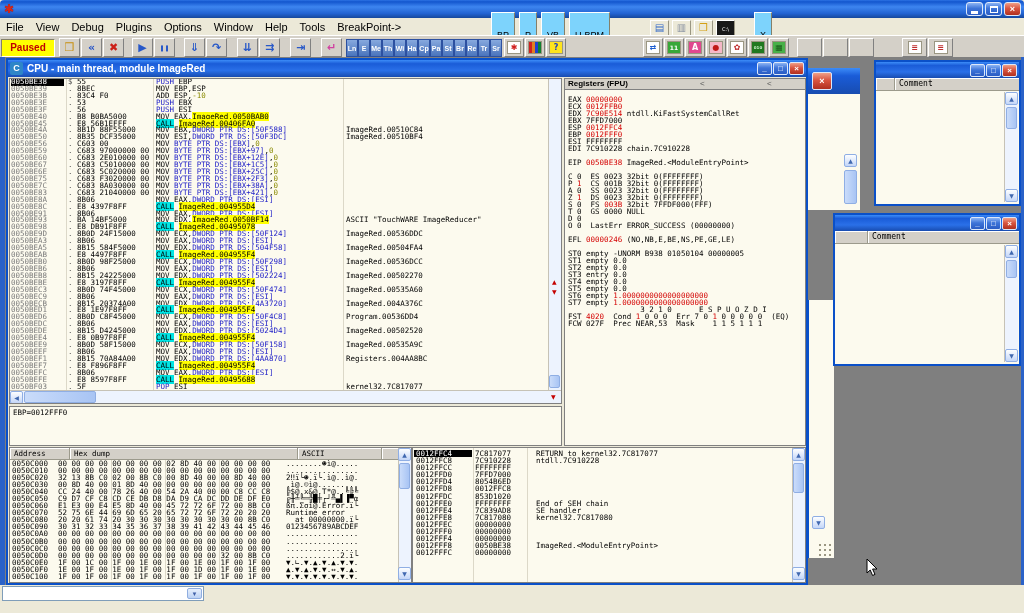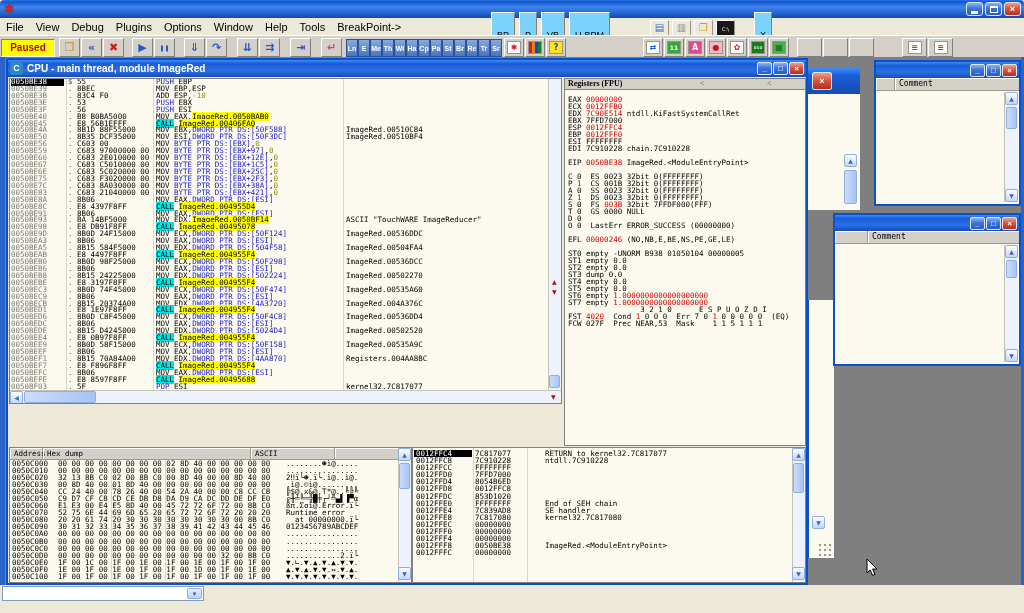--- a/index.html
+++ b/index.html
@@ -70,42 +70,42 @@
 .sK{color:#000}.sB{color:#2222C8}.sO{color:#8A8A00}.sR{color:#D40000}
 .sY{background:#FFFF00;color:#000}.sC{background:#00E4E4;color:#000}
 #dz-vs{position:absolute;right:0;top:0;width:13px;height:312px;background:#EDF3FE;border-left:1px solid #C6C2B6}
 #dz-hs{position:absolute;left:0;bottom:0;width:553px;height:13px;background:#EDF3FE;border-top:1px solid #C6C2B6}
 .sbb{position:absolute;width:13px;height:13px;background:linear-gradient(180deg,#FDFEFF,#C4D6F8);border:1px solid #8FAEE4;
   border-radius:2px;color:#4068B0;font-size:6px;text-align:center;line-height:11px;font-family:"DejaVu Sans",sans-serif}
 .sbthumb{position:absolute;background:linear-gradient(90deg,#CADCFA,#A8C4F4);border:1px solid #8FAEE4;border-radius:2px}
 .redarr{position:absolute;left:3px;font-size:6px;color:#C40000;line-height:6px;font-family:"DejaVu Sans",sans-serif}
 #infopane{left:1px;top:346px;width:553px;height:40px;padding:1px 3px;font-family:"DejaVu Sans Mono",monospace;font-size:7.5px}
 #regpane{left:556px;top:18px;width:242px;height:368px}
-#rg-title{height:11px;background:#D4D0C8;border-bottom:1px solid #808080;font-family:Liberation Serif, serif;
+#rg-title{height:11px;background:#D4D0C8;border-bottom:1px solid #808080;font-family:Liberation Sans, sans-serif;
   font-weight:bold;font-size:8px;line-height:10px;padding-left:3px;position:relative}
 .rgarrow{position:absolute;top:0;color:#555;font-weight:normal}
 #rg{padding:2px 0 0 3px}
 .rline{height:7px}
 .rline span{white-space:pre;font-family:"DejaVu Sans Mono",monospace;font-size:7.5px;line-height:7px}
 #dumppane{left:1px;top:387px;width:403px;height:136px}
 #dp-head{height:12px;display:flex;background:#D4D0C8;border-bottom:1px solid #9C9A8C;font-family:"DejaVu Sans Mono",monospace;font-size:7.5px}
 .dh{border-right:1px solid #9C9A8C;padding:1px 0 0 4px;box-shadow:inset 1px 1px 0 #FFF}
 #dp{position:relative}
 .durow{position:relative;height:7.06px}
 .durow span{position:absolute;white-space:pre;font-family:"DejaVu Sans Mono",monospace;font-size:7.5px;line-height:7.06px;color:#000}
 .dua{left:2px}.duh{left:48px}.dus{left:276px}
 .dpline{position:absolute;top:12px;bottom:2px;width:1px;background:#DCD8C8}
 #dp-vs{position:absolute;right:0;top:0;width:13px;height:134px;background:#EDF3FE;border-left:1px solid #C6C2B6}
 #stackpane{left:404px;top:387px;width:394px;height:136px}
 #st{position:relative;padding-top:2px}
 .strow{position:relative;height:7.1px}
 .strow span{position:absolute;white-space:pre;font-family:"DejaVu Sans Mono",monospace;font-size:7.5px;line-height:7.1px;color:#000}
 .sta{left:1px;width:58px;padding-left:2px}
 .sta.sel{background:#000;color:#FFF}
-.stv{left:62px}.stc{left:132px}
+.stv{left:62px}.stc{left:123px}
 .stline{position:absolute;top:0;bottom:0;width:1px;background:#DCD8C8}
 #st-vs{position:absolute;right:0;top:0;width:13px;height:134px;background:#EDF3FE;border-left:1px solid #C6C2B6}
 
 .wheader{height:13px;background:#D4D0C8;border-bottom:1px solid #9C9A8C;display:flex;
   font-family:"DejaVu Sans Mono",monospace;font-size:8px}
 .whcell{border-right:1px solid #9C9A8C;box-shadow:inset 1px 1px 0 #FFF}
 .whlabel{padding:1px 0 0 4px;flex:1;box-shadow:inset 1px 1px 0 #FFF}
 .wcontent{position:absolute;left:0;right:0;bottom:0;background:#FCFAEE}
 .vsb{position:absolute;right:1px;width:14px;background:#EDF3FE;border-left:1px solid #C6C2B6}
 #fragTop{position:absolute;left:806px;top:68px;width:54px;height:142px;background:#FCFAEE;border-left:2px solid #0A50C8}
@@ -506,21 +506,21 @@
             <span class="da">0050BED1</span>
             <span class="dm">.</span>
             <span class="db">E8 1E97F8FF</span>
             <span class="dc"><span class="sC">CALL</span><span class="sK"> </span><span class="sY">ImageRed.004955F4</span></span>
           </div>
           <div class="drow">
             <span class="da">0050BED6</span>
             <span class="dm">.</span>
             <span class="db">8B0D C8F45000</span>
             <span class="dc"><span class="sK">MOV ECX,</span><span class="sB">DWORD PTR DS:[50F4C8]</span></span>
-            <span class="dn">ImageRed.00536DD4</span>
+            <span class="dn">Program.00536DD4</span>
           </div>
           <div class="drow">
             <span class="da">0050BEDC</span>
             <span class="dm">.</span>
             <span class="db">8B06</span>
             <span class="dc"><span class="sK">MOV EAX,</span><span class="sB">DWORD PTR DS:[ESI]</span></span>
           </div>
           <div class="drow">
             <span class="da">0050BEDE</span>
             <span class="dm">.</span>
@@ -588,20 +588,23 @@
         <span class="redarr" style="top:210px">▼</span>
         <div class="sbthumb" style="left:0;top:296px;width:11px;height:13px"></div>
       </div>
       <div id="dz-hs">
         <div class="sbb" style="left:0;top:0">◀</div>
         <div class="sbthumb" style="left:14px;top:0;width:72px;height:12px"></div>
         <span class="redarr" style="left:541px;top:3px">▼</span>
       </div>
     </div>
 
+    <div class="pane" id="infopane">
+      <span>EBP=0012FFF0</span>
+    </div>
 
     <div class="pane" id="regpane">
       <div id="rg-title">
         <span>Registers (FPU)</span>
         <span class="rgarrow" style="left:135px">&lt;</span>
         <span class="rgarrow" style="left:202px">&lt;</span>
       </div>
       <div id="rg">
           <div class="rline"><span class="sK">EAX </span><span class="sR">00000000</span></div>
           <div class="rline"><span class="sK">ECX </span><span class="sR">0012FFB0</span></div>
@@ -621,35 +624,35 @@
           <div class="rline"><span class="sK">S 0  FS </span><span class="sR">003B</span><span class="sK"> 32bit 7FFDF000(FFF)</span></div>
           <div class="rline"><span class="sK">T 0  GS 0000 NULL</span></div>
           <div class="rline"><span class="sK">D 0</span></div>
           <div class="rline"><span class="sK">O 0  LastErr ERROR_SUCCESS (00000000)</span></div>
           <div class="rline"></div>
           <div class="rline"><span class="sK">EFL </span><span class="sR">00000246</span><span class="sK"> (NO,NB,E,BE,NS,PE,GE,LE)</span></div>
           <div class="rline"></div>
           <div class="rline"><span class="sK">ST0 empty -UNORM B938 01050104 00000005</span></div>
           <div class="rline"><span class="sK">ST1 empty 0.0</span></div>
           <div class="rline"><span class="sK">ST2 empty 0.0</span></div>
-          <div class="rline"><span class="sK">ST3 dump 0.0</span></div>
+          <div class="rline"><span class="sK">ST3 entry 0.0</span></div>
           <div class="rline"><span class="sK">ST4 empty 0.0</span></div>
           <div class="rline"><span class="sK">ST5 empty 0.0</span></div>
           <div class="rline"><span class="sK">ST6 empty </span><span class="sR">1.0000000000000000000</span></div>
           <div class="rline"><span class="sK">ST7 empty </span><span class="sR">1.0000000000000000000</span></div>
           <div class="rline"><span class="sK">                3 2 1 0      E S P U O Z D I</span></div>
           <div class="rline"><span class="sK">FST </span><span class="sR">4020</span><span class="sK">  Cond </span><span class="sR">1</span><span class="sK"> 0 0 0  Err 7 0 </span><span class="sR">1</span><span class="sK"> 0 0 0 0 0  (EQ)</span></div>
           <div class="rline"><span class="sK">FCW 027F  Prec NEAR,53  Mask    1 1 5 1 1 1</span></div>
         </div>
     </div>
 
     <div class="pane" id="dumppane">
       <div id="dp-head">
-        <div class="dh" style="width:33px">Address</div>
-        <div class="dh" style="width:208px">Hex dump</div>
+        <div class="dh" style="width:60px">Address</div>
+        <div class="dh" style="width:228px">Hex dump</div>
         <div class="dh" style="width:84px">ASCII</div>
         <div class="dh" style="flex:1;border-right:0"></div>
       </div>
       <div id="dp">
           <div class="durow">
             <span class="dua">0050C000</span>
             <span class="duh">00 00 00 00 00 00 00 00 02 8D 40 00 00 00 00 00</span>
             <span class="dus">........☻ì@.....</span>
           </div>
           <div class="durow">

